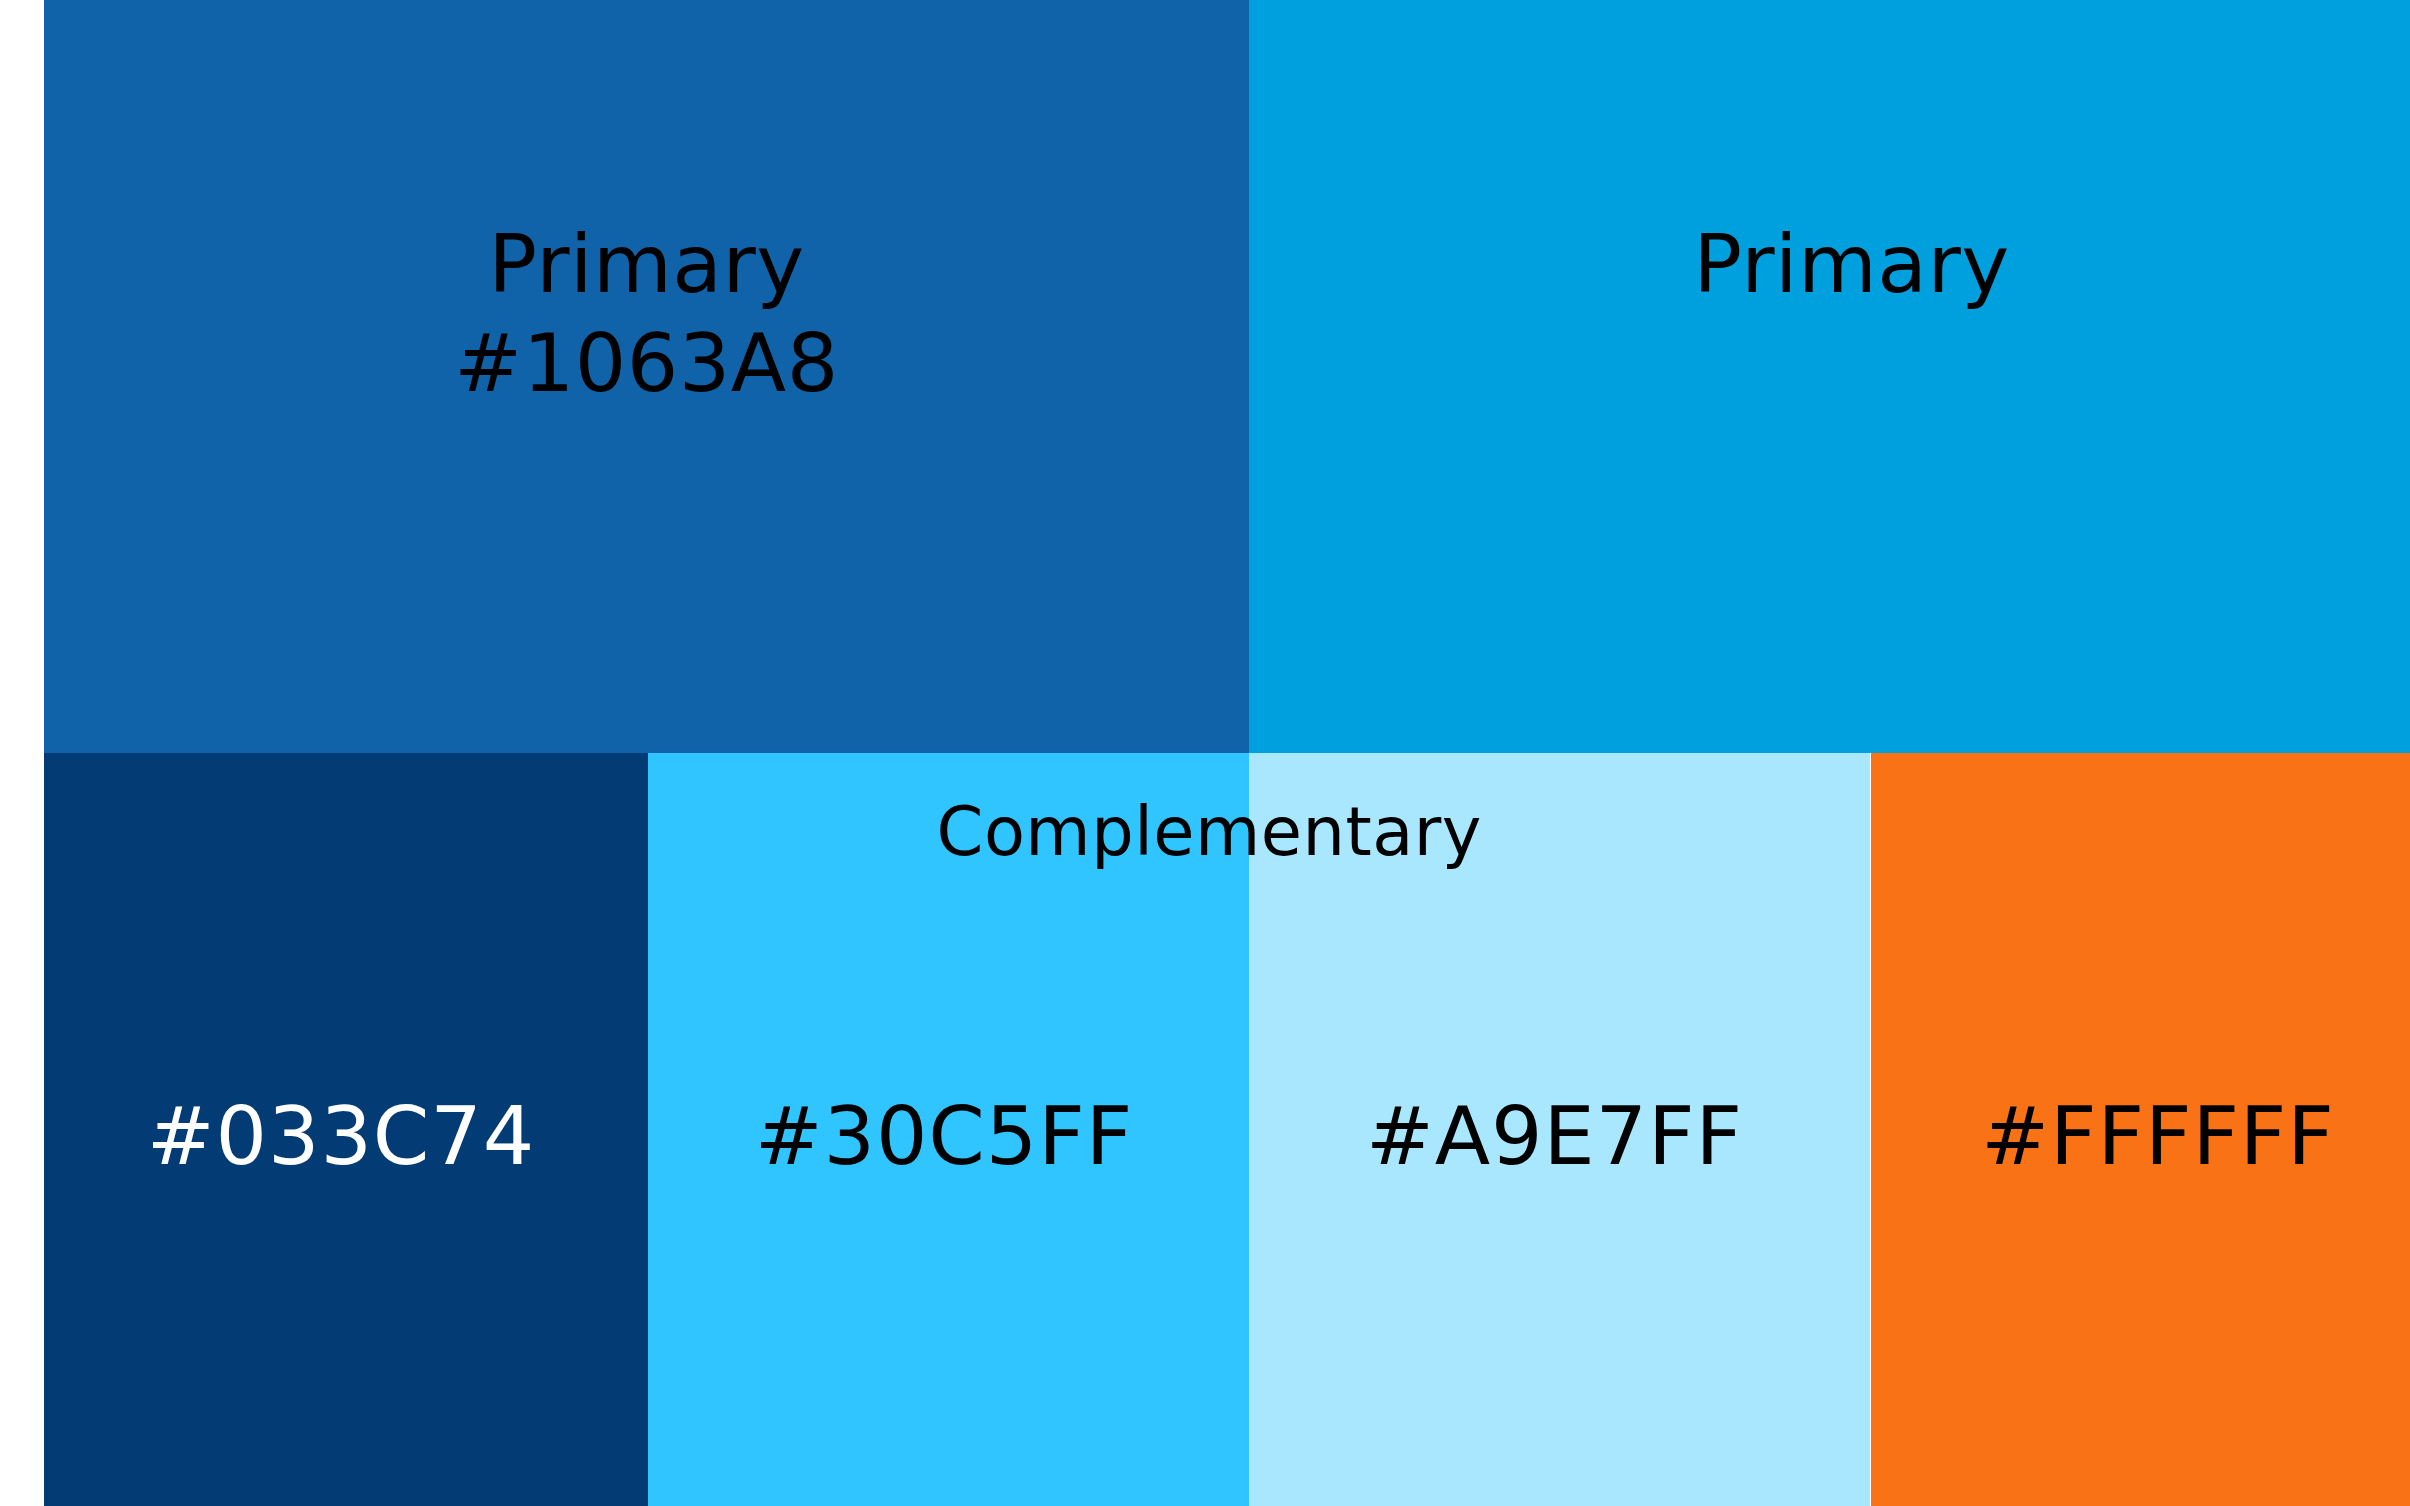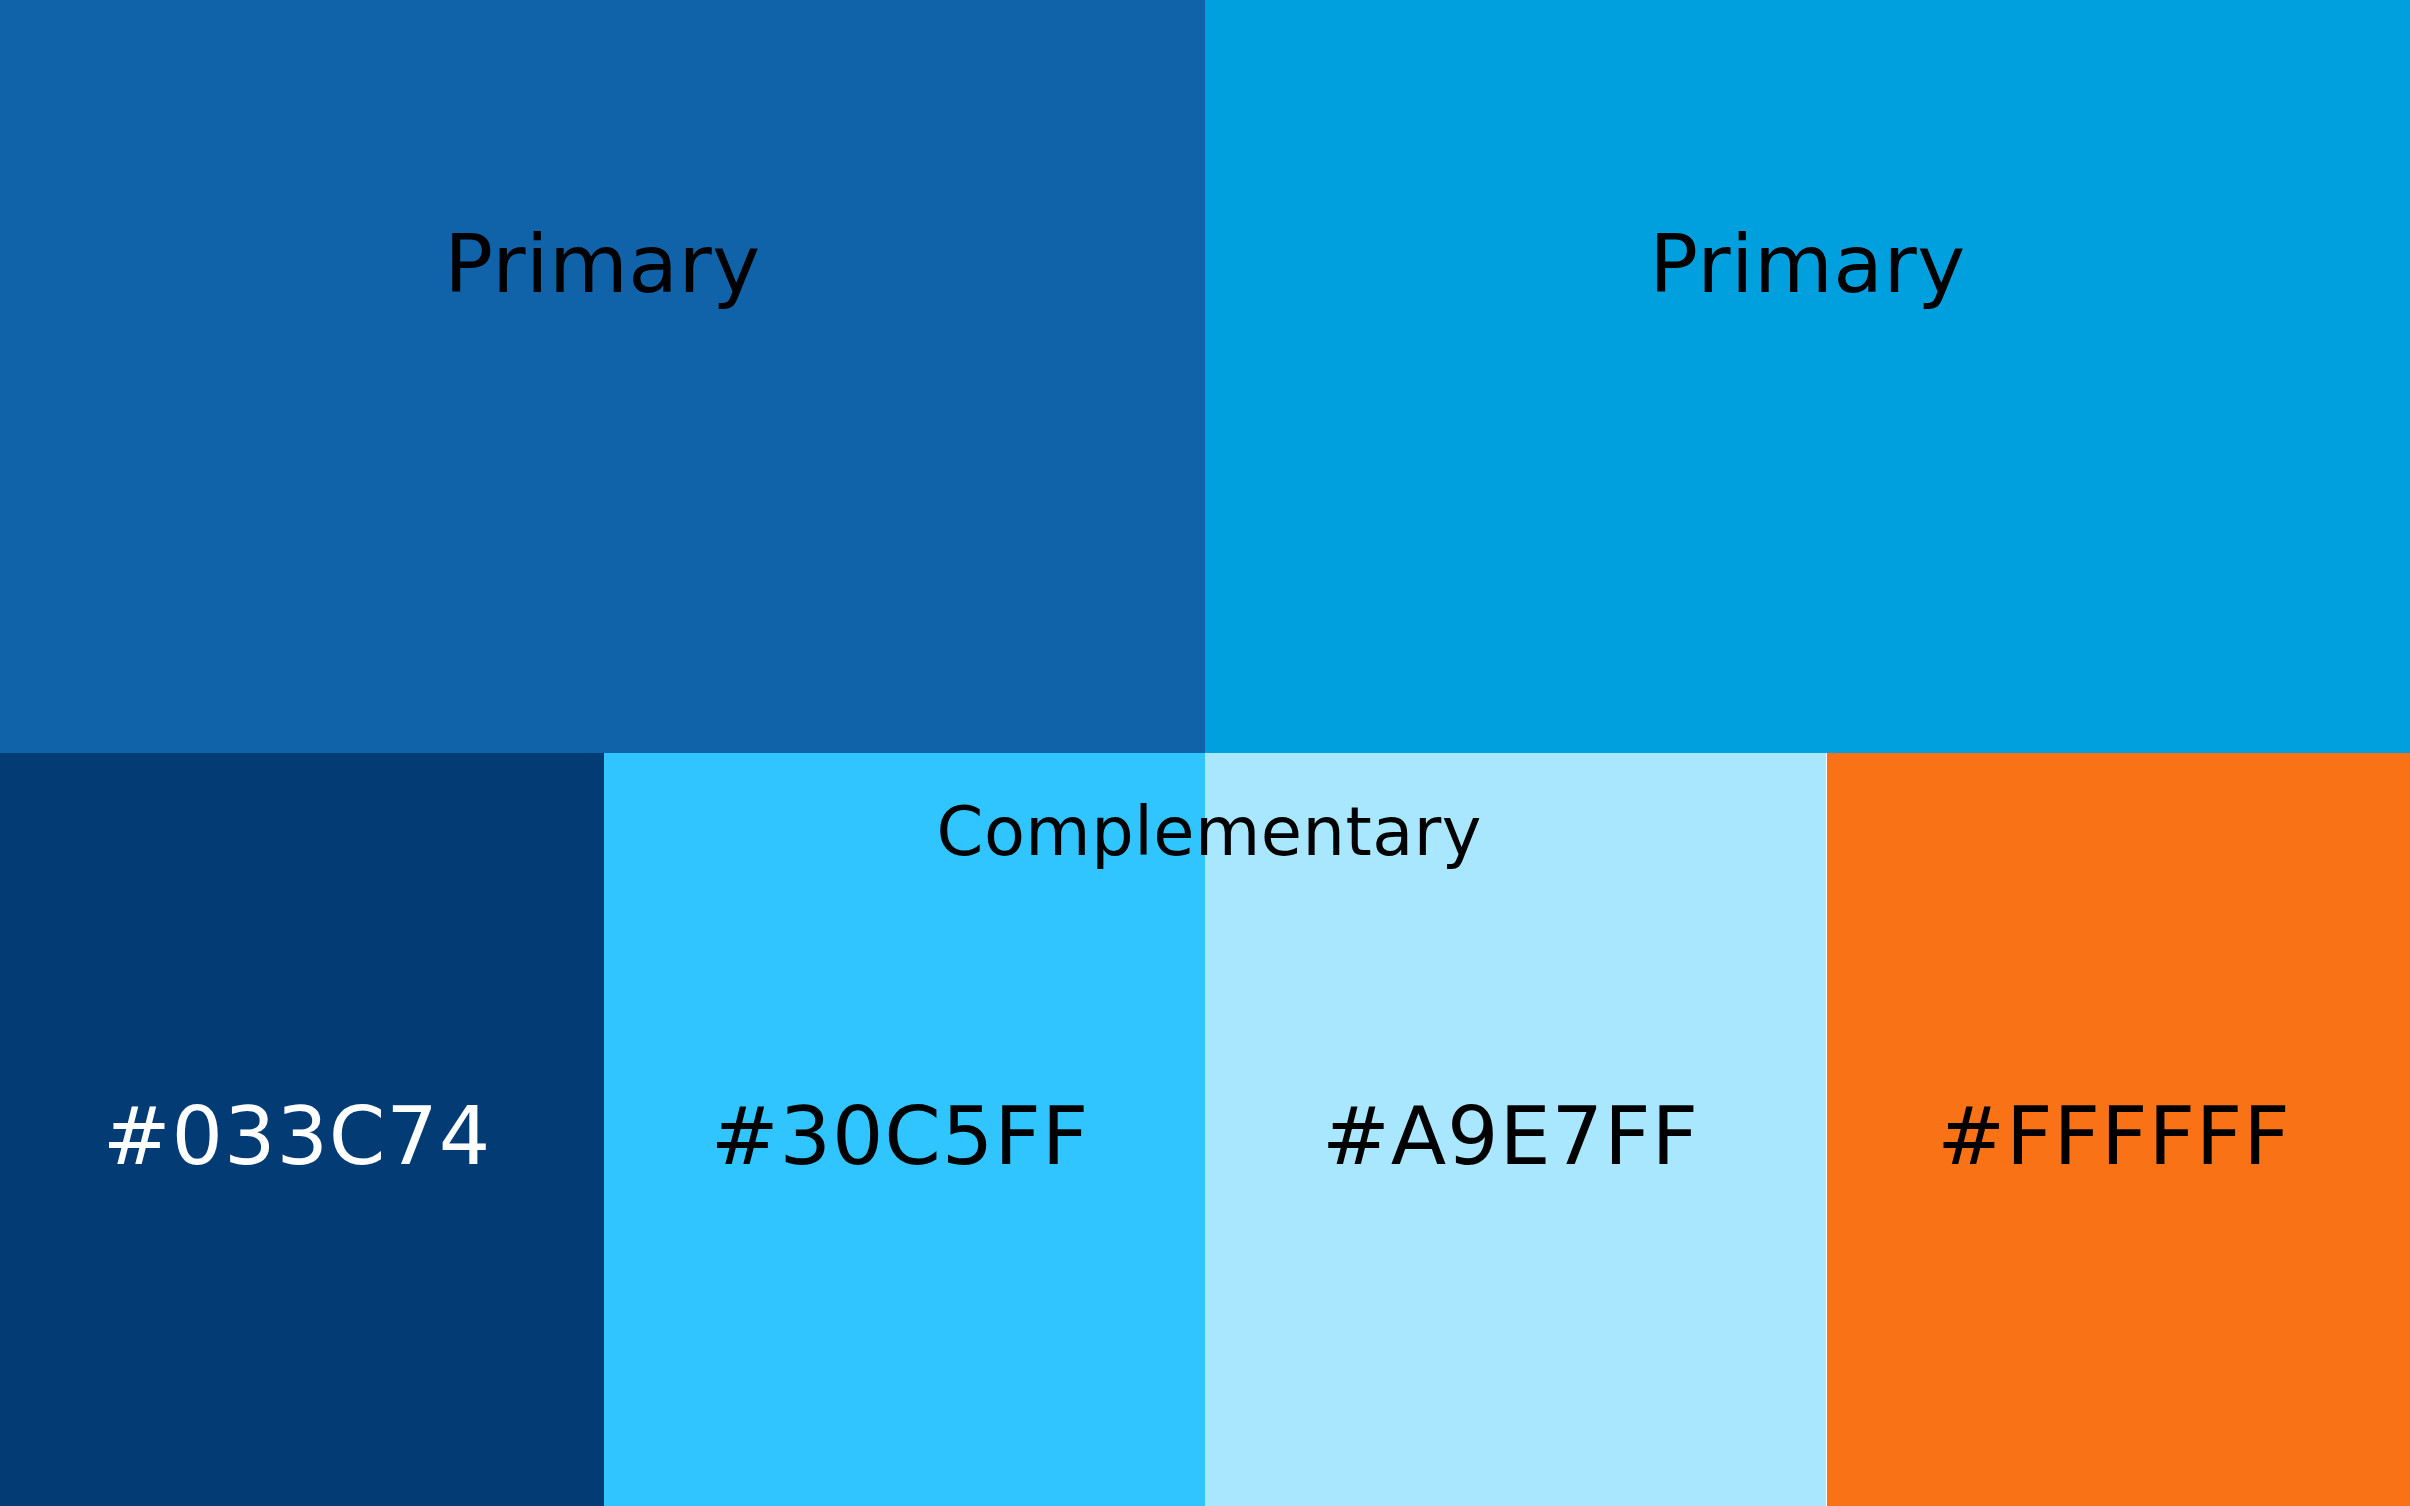--- a/index.html
+++ b/index.html
@@ -15,20 +15,21 @@
   #palette {
     position:relative;
     width:2411px;
     height:1507px;
   }
 
   
   .swatch {
     position:absolute;
     overflow:hidden;
+    margin-left:44px;
   }
 
   
   .swatch.top-left  { left:0px;    top:0px;    width:1205px; height:753px; }
   .swatch.top-right { left:1205px; top:0px;    width:1205px; height:753px; }
 
   
   .swatch.bot-1 { left:0px;    top:753px; width:604px; height:753px; }
   .swatch.bot-2 { left:604px;  top:753px; width:602px; height:753px;padding-left:12px; }
   .swatch.bot-3 { left:1205px; top:753px; width:621px; height:878px; }
@@ -87,20 +88,21 @@
   }
 </style>
 </head>
 <body>
 
 <div id="palette">
 
   <div class="swatch top-left" style="background-color: rgb(16, 99, 168);">
     <div class="top-text">
       <span class="role">Primary</span>
+      <span class="hex">#1063A8</span>
     </div>
   </div>
 
   <div class="swatch top-right" style="background-color: rgb(0, 160, 223);">
     <div class="top-text">
       <span class="role">Primary</span>
     </div>
   </div>
 
   <div class="swatch bot-1" style="background-color: rgb(3, 60, 116);">

